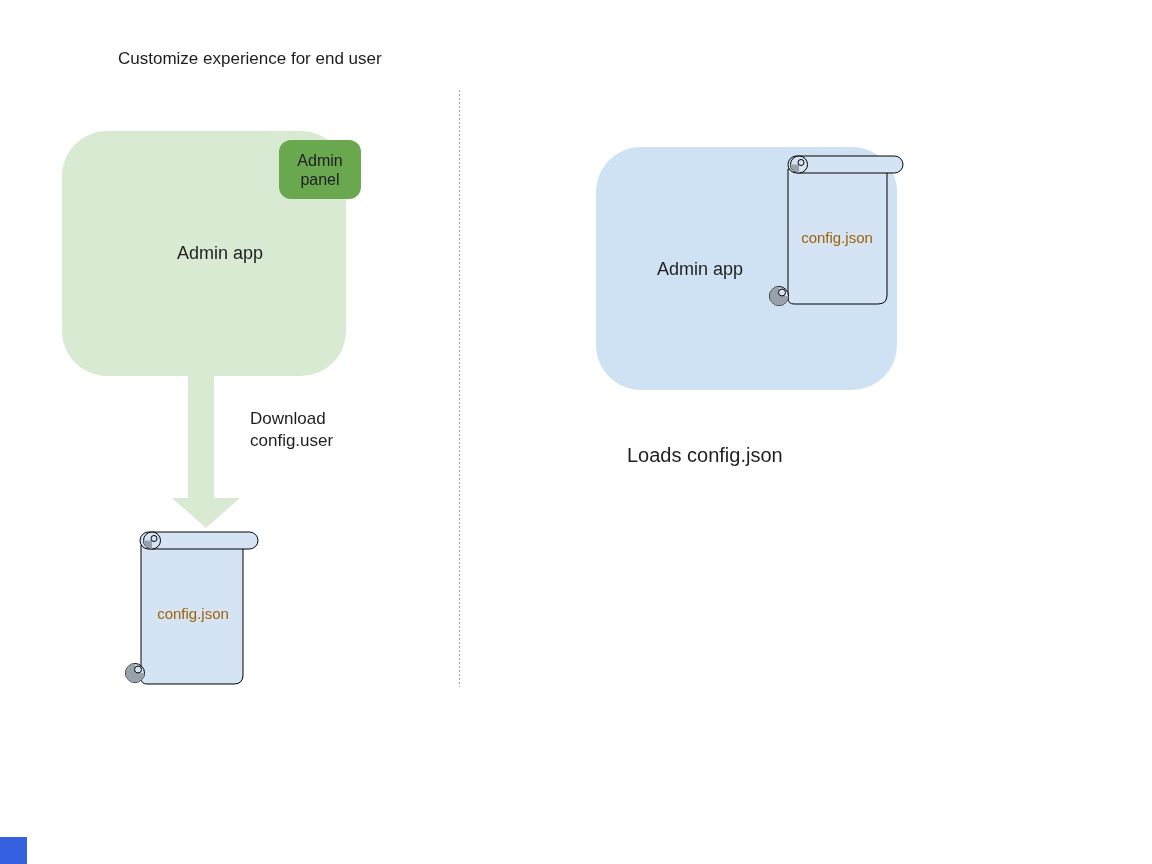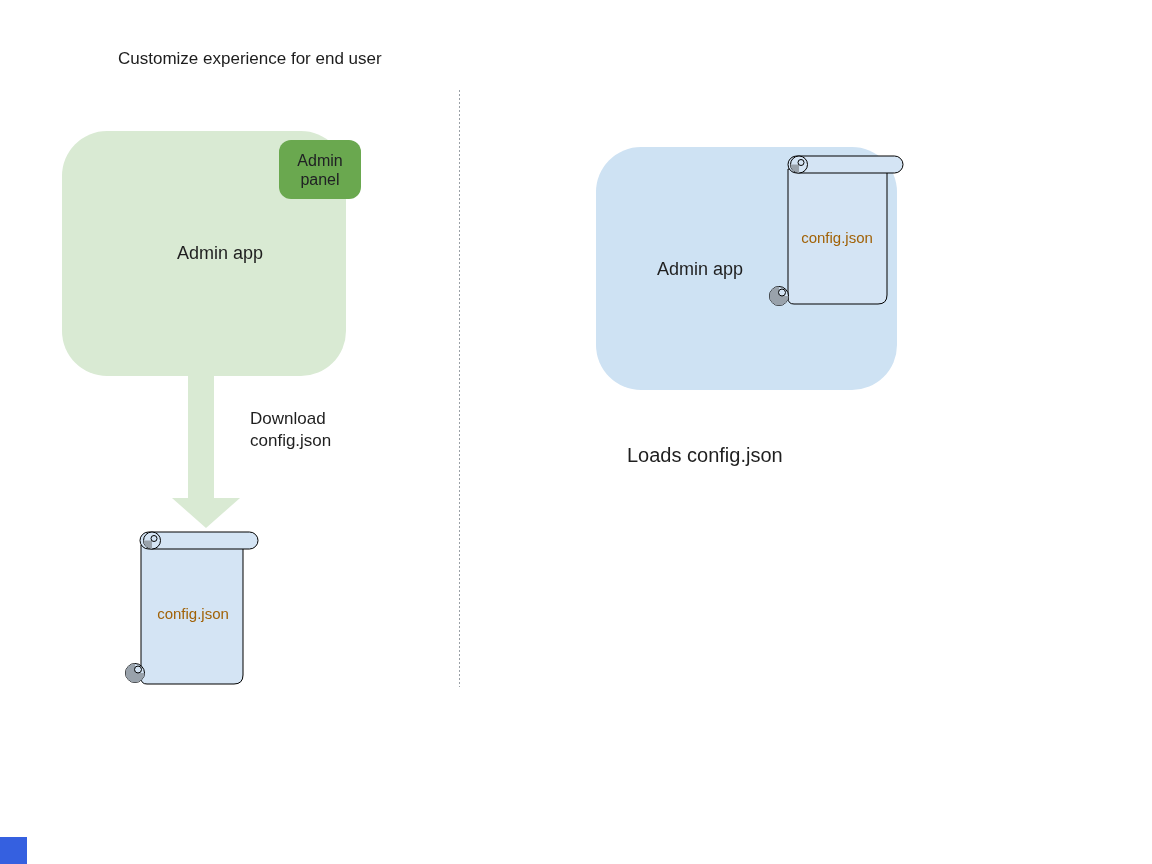--- a/index.html
+++ b/index.html
@@ -73,21 +73,21 @@
   </div>
 
   <div class="abs admin-panel" style="background: rgb(106, 168, 79);">
     <span class="box-label">Admin panel</span>
   </div>
 
   <svg class="abs arrow-svg" width="80" height="156" viewBox="0 0 80 156">
     <polygon points="23,0 49,0 49,124 75,124 41,154 7,124 23,124" fill="#d9ead3"></polygon>
   </svg>
 
-  <div class="abs arrow-caption">Download config.json</div>
+  <div class="abs arrow-caption">Download config.user</div>
 
   <svg class="abs" style="left:120px; top:525px;" width="150" height="168" viewBox="0 0 150 168">
     <path d="M21 20 L21 153 Q21 159 27 159 L114 159 Q123 159 123 150 L123 20 Z" stroke="#000" stroke-width="1" fill="#d4e4f4"></path>
     <circle cx="15" cy="148" r="9.5" stroke="#000" stroke-width="1" fill="#d4e4f4"></circle>
     <path d="M15 148 L15 138.5 A9.5 9.5 0 1 0 24.5 148 Z" fill="#99a2ab"></path>
     <circle cx="18" cy="144.5" r="3.5" stroke="#000" stroke-width="1" fill="#d4e4f4"></circle>
     <rect x="20" y="7" width="118" height="17" rx="8.5" stroke="#000" stroke-width="1" fill="#d4e4f4"></rect>
     <circle cx="32" cy="15.5" r="8.5" stroke="#000" stroke-width="1" fill="#d4e4f4"></circle>
     <path d="M32 15.5 L23.5 15.5 A8.5 8.5 0 0 0 32 24 Z" fill="#99a2ab"></path>
     <circle cx="34" cy="13.5" r="3" stroke="#000" stroke-width="1" fill="#d4e4f4"></circle>

